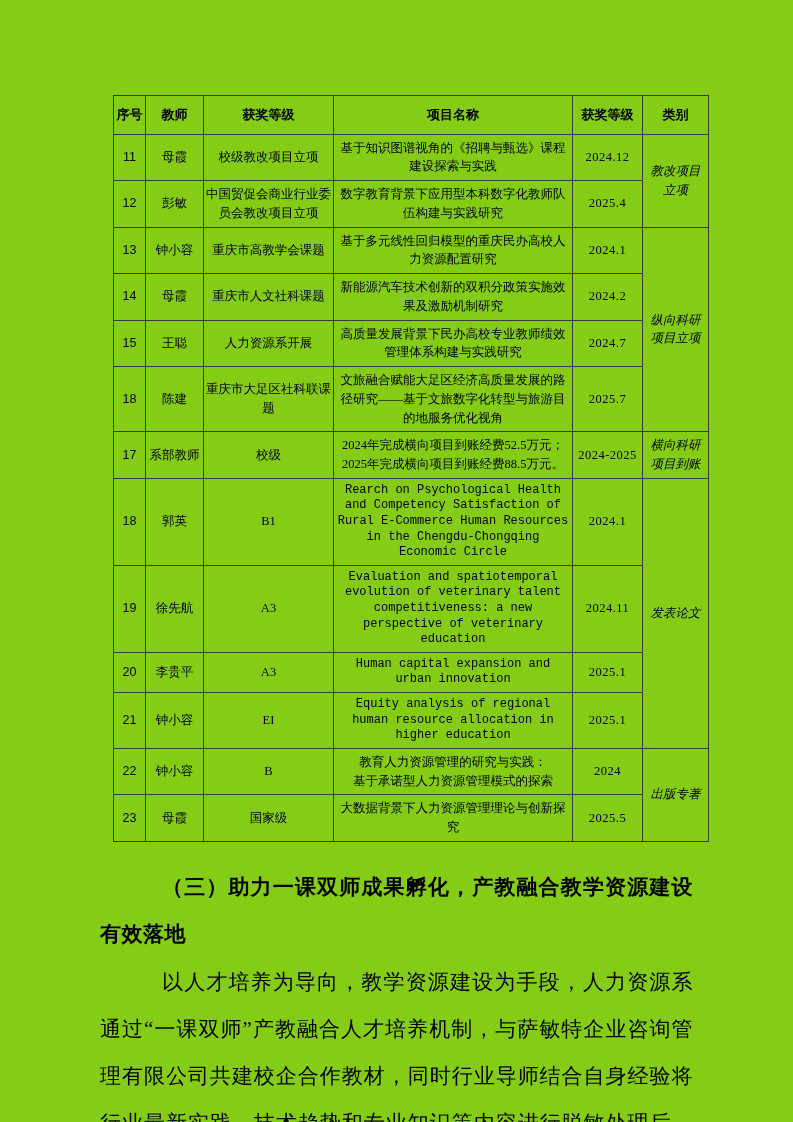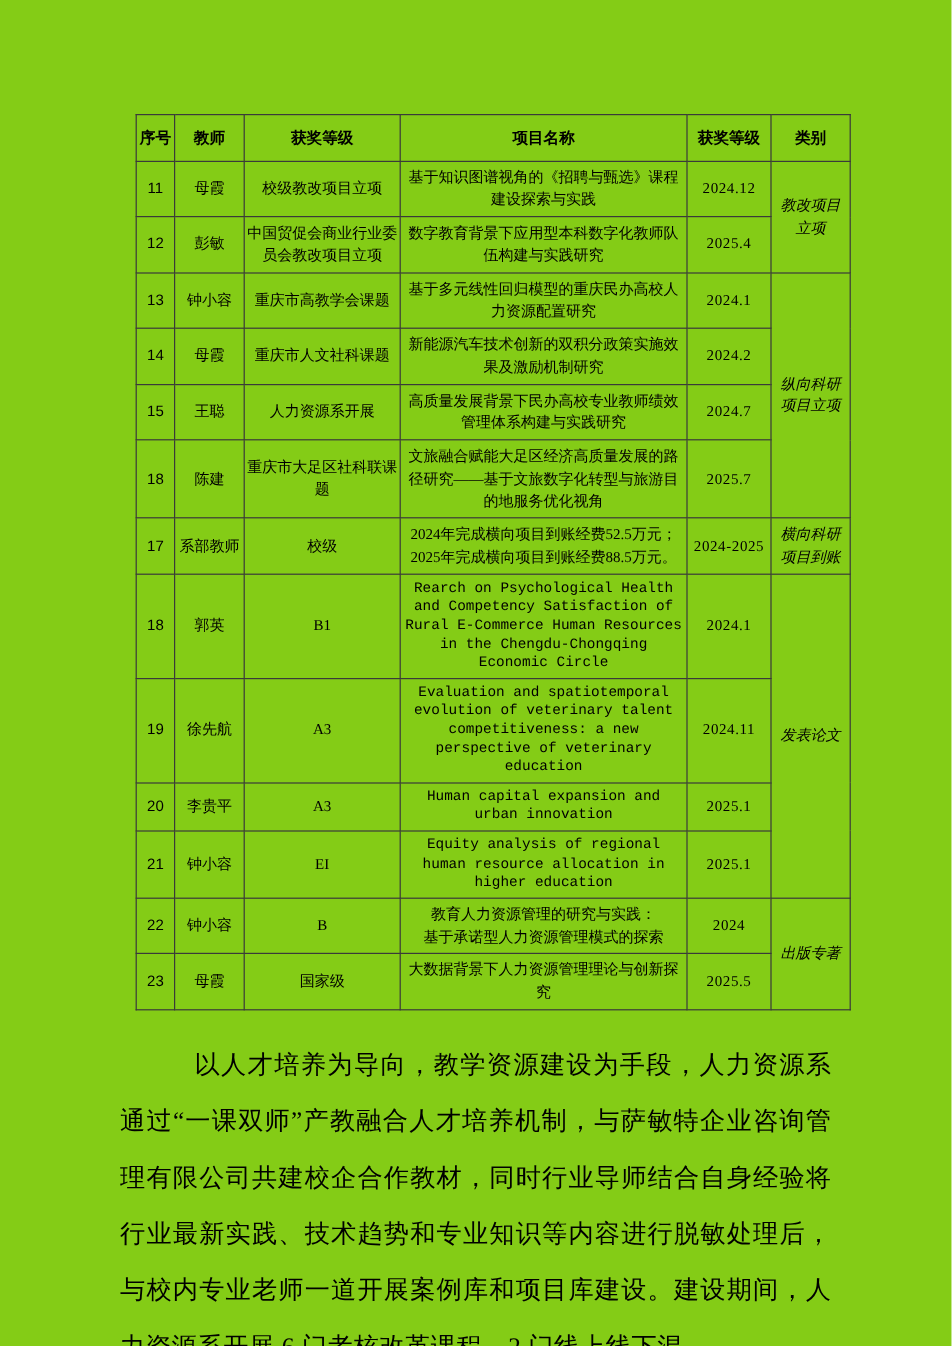--- a/index.html
+++ b/index.html
@@ -197,16 +197,17 @@
             <td class="c-teacher">母霞</td>
             <td class="c-level">国家级</td>
             <td class="c-title">大数据背景下人力资源管理理论与创新探究</td>
             <td class="c-time">2025.5</td>
           </tr>
         </tbody>
     </table>
   </div>
 
   <div class="section">
+    <div class="section-heading">（三）助力一课双师成果孵化，产教融合教学资源建设有效落地</div>
     <div class="body-paragraph">以人才培养为导向，教学资源建设为手段，人力资源系通过“一课双师”产教融合人才培养机制，与萨敏特企业咨询管理有限公司共建校企合作教材，同时行业导师结合自身经验将行业最新实践、技术趋势和专业知识等内容进行脱敏处理后，与校内专业老师一道开展案例库和项目库建设。建设期间，人力资源系开展 6 门考核改革课程、2 门线上线下混</div>
   </div>
 
 </div>
 
 </body></html>

